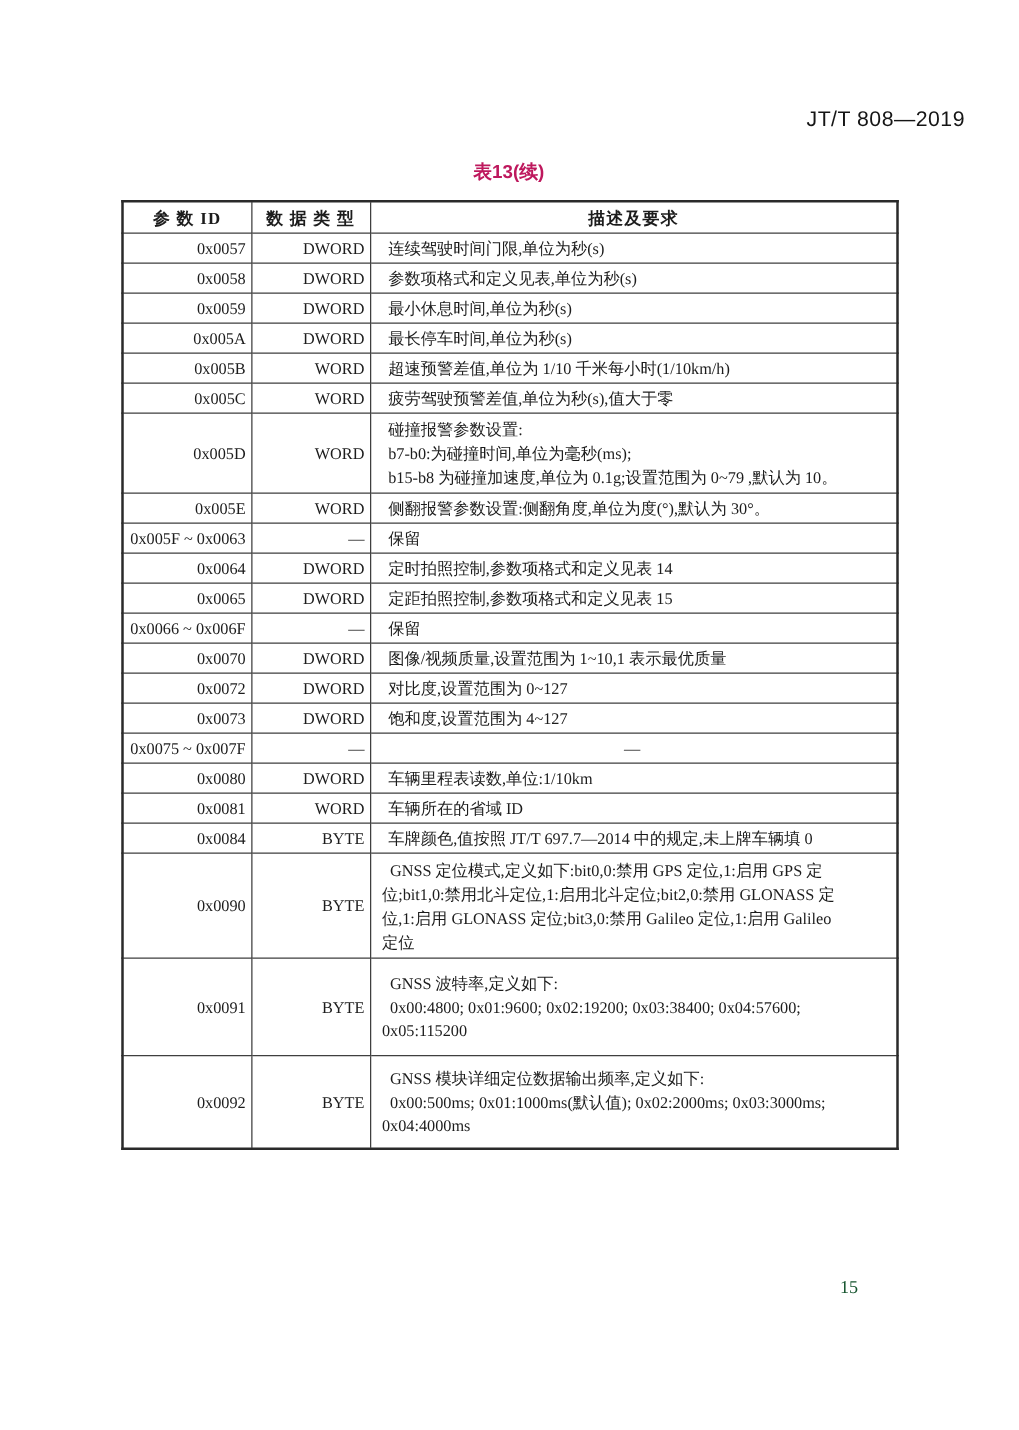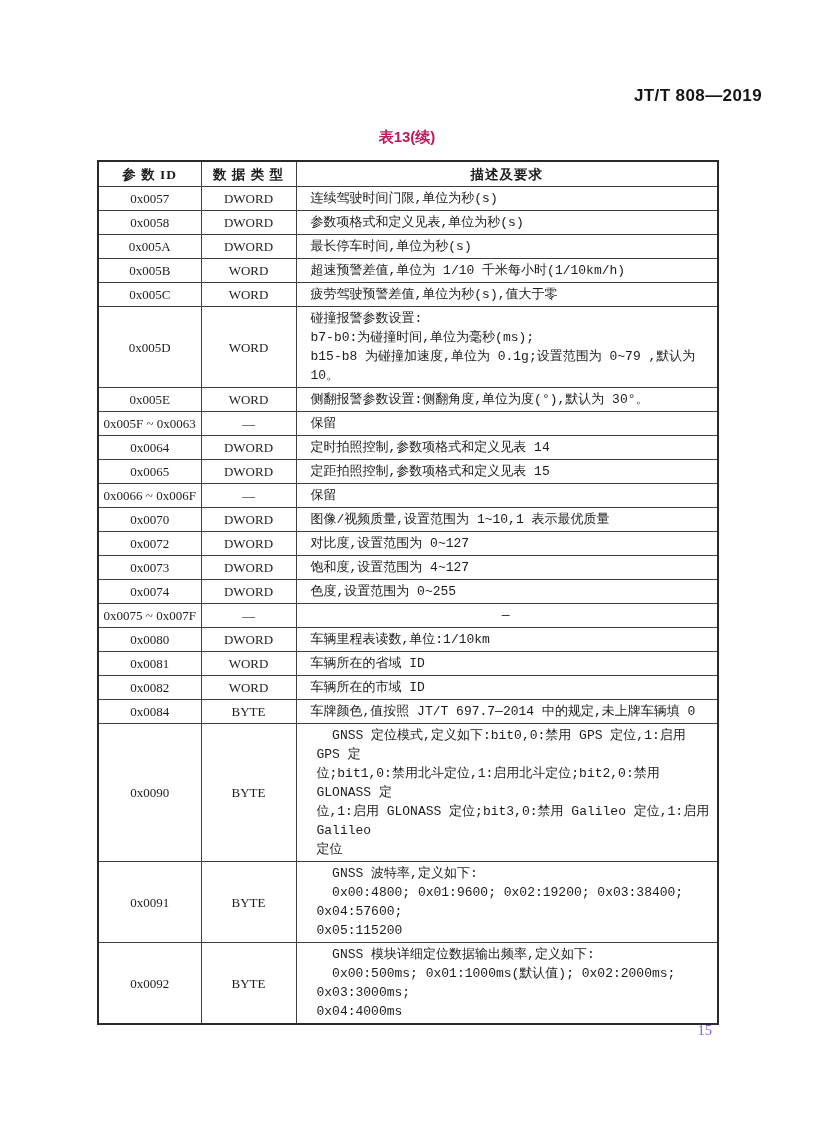--- a/index.html
+++ b/index.html
@@ -5,24 +5,24 @@
   html,body{margin:0;padding:0;background:#e9e9e9;}
   .page{
     position:relative;
     width:815px;height:1144px;
     background:#ffffff;
     font-family:"Liberation Serif","DejaVu Serif",serif;
     color:#1c1c1c;
     overflow:hidden;
   }
   .doc-header{
-    position:absolute;top:86px;left:457px;width:305px;
+    position:absolute;top:86px;left:467px;width:305px;
     text-align:right;
     font-family:"Liberation Sans","DejaVu Sans",sans-serif;
-    font-weight:700;font-size:17px;letter-spacing:0.4px;color:#151515;
+    font-weight:400;font-size:17px;letter-spacing:0.4px;color:#151515;
   }
   .table-title{
     position:absolute;top:128px;left:97px;width:620px;
     text-align:center;
     font-family:"Liberation Sans","DejaVu Sans",sans-serif;
     font-weight:700;font-size:15px;color:#be185d;
   }
   table.param-table{
     position:absolute;top:160px;left:97px;
     width:620px;
@@ -38,31 +38,30 @@
   }
   .param-table th{
     height:20px;font-weight:600;font-size:13.5px;
     letter-spacing:1px;text-align:center;
   }
   .param-table tbody tr{height:24px;}
   .param-table tbody tr.h-3line{height:64px;}
   .param-table tbody tr.h-4line{height:84px;}
   .param-table tbody tr.h-3line-pad{height:78px;}
   .param-table tbody tr.h-3line-pad2{height:74px;}
-  td.c{text-align:center;}
+  td.c{text-align:right;}
   td.desc{
     text-align:left;padding-left:14px;padding-right:6px;
     white-space:pre-line;
-    font-family:Liberation Mono, monospace;
-  }
-  td.desc.tight{padding-left:20px;}
+  }
+  td.desc.tight{padding-left:9px;}
   td.desc.center{text-align:center;padding-left:4px;}
   .page-number{
     position:absolute;top:1022px;left:672px;width:40px;
-    text-align:right;font-size:14.5px;color:#8b5cf6;
+    text-align:left;font-size:14.5px;color:#14532d;
   }
 </style>
 </head>
 <body>
 
 <div class="page">
 
   <div class="doc-header">JT/T 808—2019</div>
 
   <div class="table-title">表13(续)</div>
@@ -85,20 +84,25 @@
           <td class="c">0x0057</td>
           <td class="c">DWORD</td>
           <td class="desc">连续驾驶时间门限,单位为秒(s)</td>
         </tr>
         <tr>
           <td class="c">0x0058</td>
           <td class="c">DWORD</td>
           <td class="desc">参数项格式和定义见表,单位为秒(s)</td>
         </tr>
         <tr>
+          <td class="c">0x0059</td>
+          <td class="c">DWORD</td>
+          <td class="desc">最小休息时间,单位为秒(s)</td>
+        </tr>
+        <tr>
           <td class="c">0x005A</td>
           <td class="c">DWORD</td>
           <td class="desc">最长停车时间,单位为秒(s)</td>
         </tr>
         <tr>
           <td class="c">0x005B</td>
           <td class="c">WORD</td>
           <td class="desc">超速预警差值,单位为 1/10 千米每小时(1/10km/h)</td>
         </tr>
         <tr>
@@ -147,43 +151,33 @@
           <td class="c">0x0072</td>
           <td class="c">DWORD</td>
           <td class="desc">对比度,设置范围为 0~127</td>
         </tr>
         <tr>
           <td class="c">0x0073</td>
           <td class="c">DWORD</td>
           <td class="desc">饱和度,设置范围为 4~127</td>
         </tr>
         <tr>
-          <td class="c">0x0074</td>
-          <td class="c">DWORD</td>
-          <td class="desc">色度,设置范围为 0~255</td>
-        </tr>
-        <tr>
           <td class="c">0x0075 ~ 0x007F</td>
           <td class="c">—</td>
           <td class="desc center">—</td>
         </tr>
         <tr>
           <td class="c">0x0080</td>
           <td class="c">DWORD</td>
           <td class="desc">车辆里程表读数,单位:1/10km</td>
         </tr>
         <tr>
           <td class="c">0x0081</td>
           <td class="c">WORD</td>
           <td class="desc">车辆所在的省域 ID</td>
-        </tr>
-        <tr>
-          <td class="c">0x0082</td>
-          <td class="c">WORD</td>
-          <td class="desc">车辆所在的市域 ID</td>
         </tr>
         <tr>
           <td class="c">0x0084</td>
           <td class="c">BYTE</td>
           <td class="desc">车牌颜色,值按照 JT/T 697.7—2014 中的规定,未上牌车辆填 0</td>
         </tr>
         <tr class="h-4line">
           <td class="c">0x0090</td>
           <td class="c">BYTE</td>
           <td class="desc tight">&nbsp;&nbsp;GNSS 定位模式,定义如下:bit0,0:禁用 GPS 定位,1:启用 GPS 定

